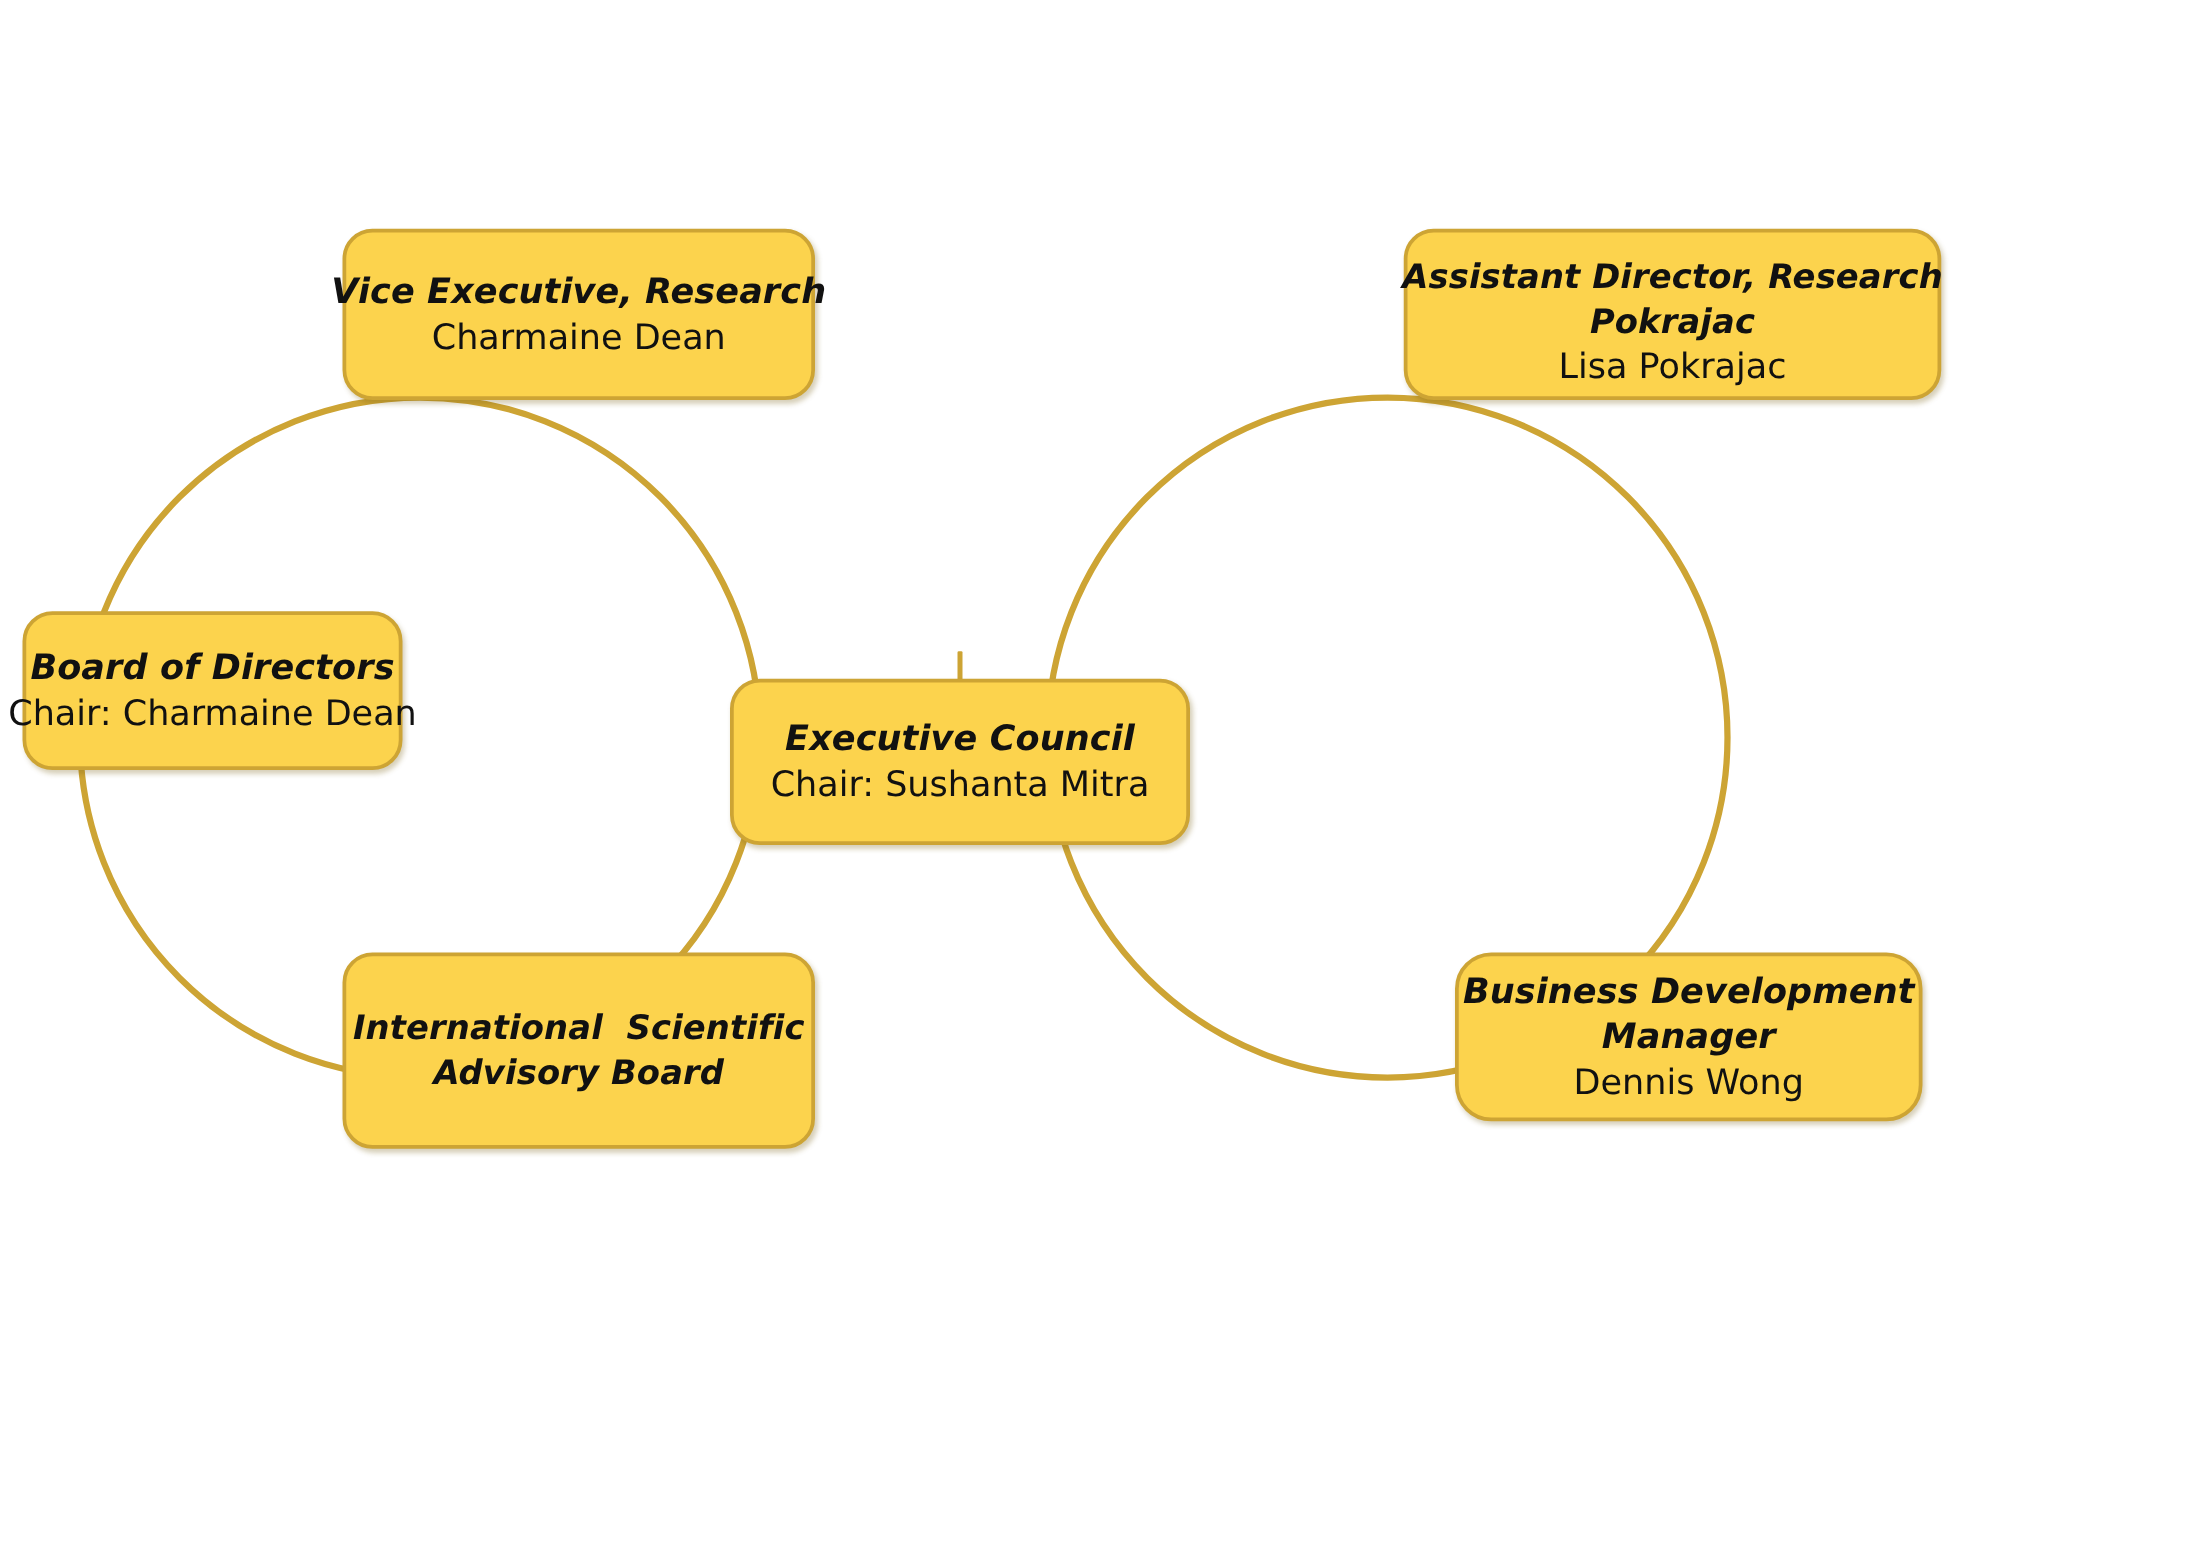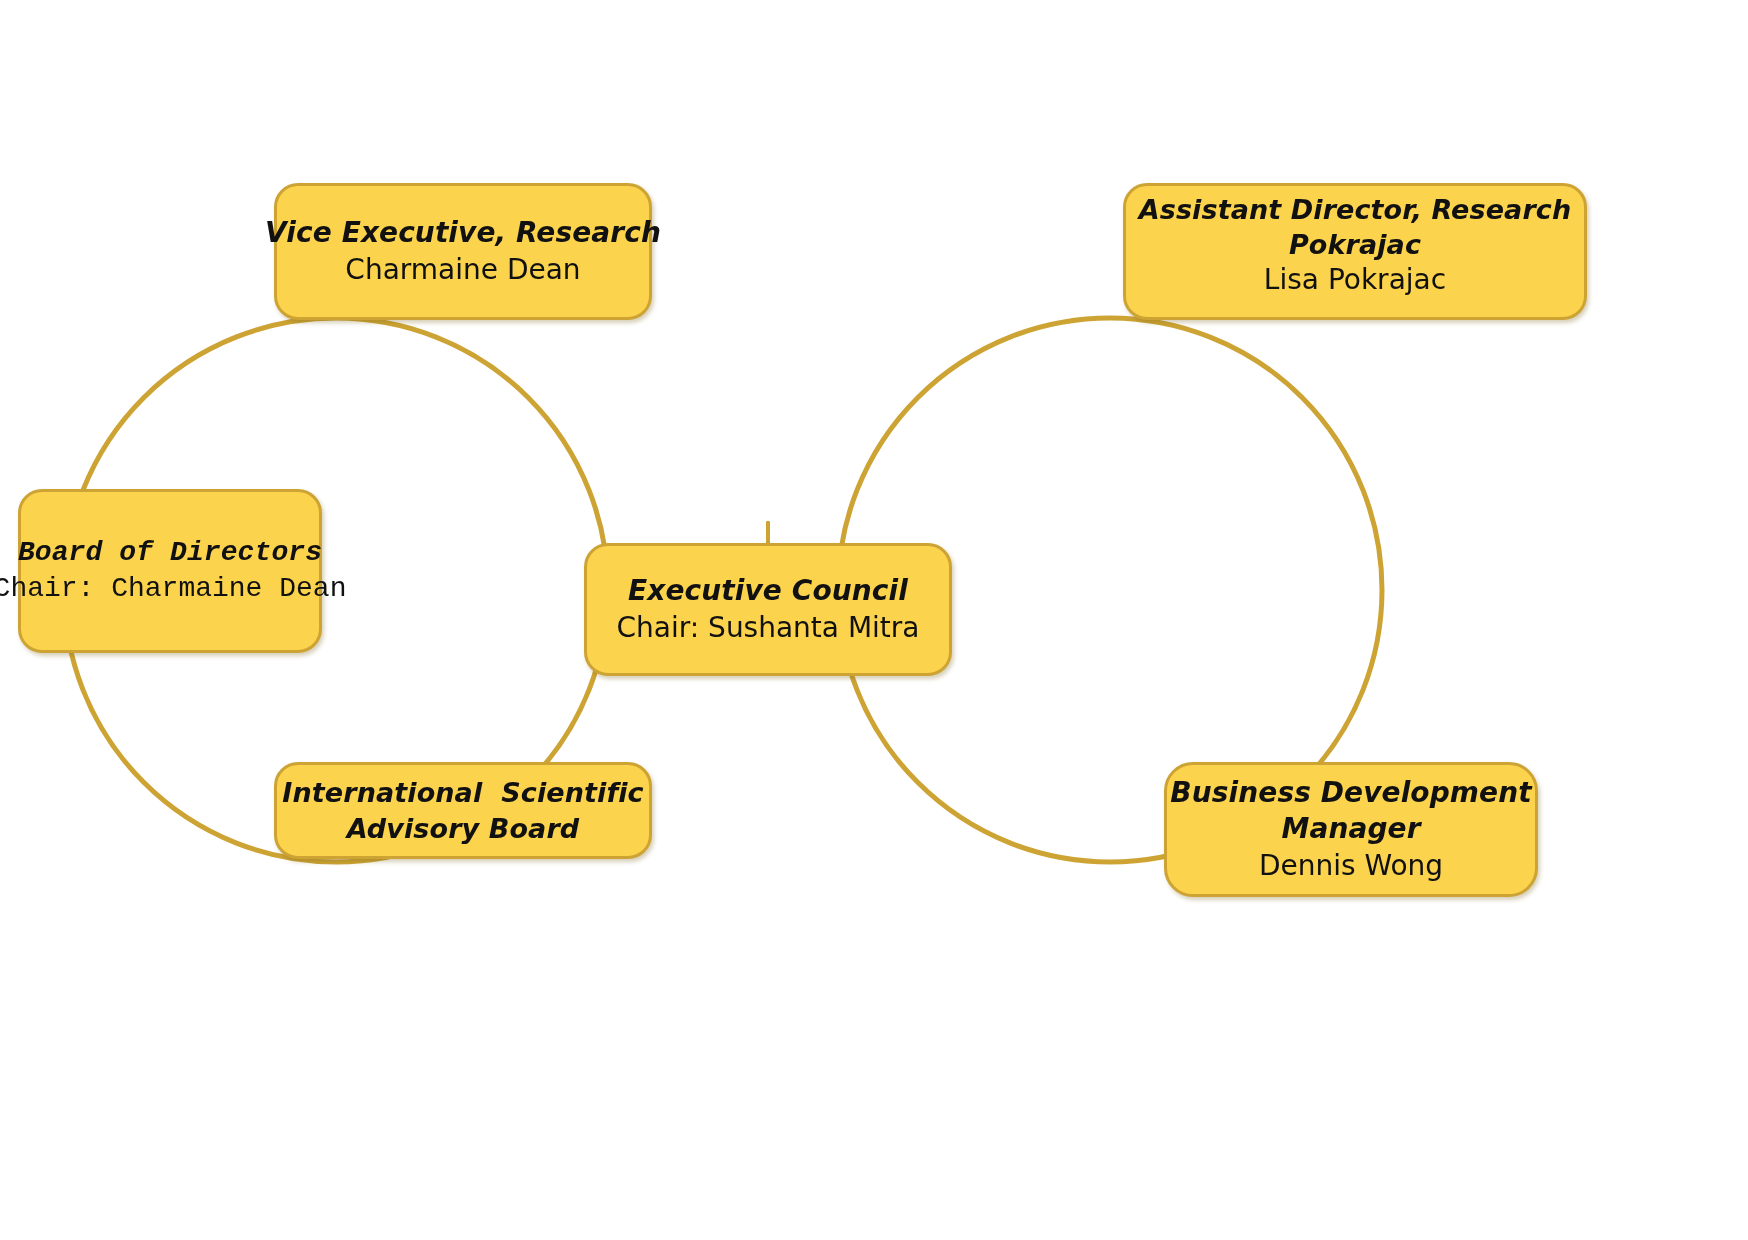--- a/index.html
+++ b/index.html
@@ -51,26 +51,26 @@
   .node .person {
     font-style: normal;
     font-weight: normal;
     font-size: 28px;
     line-height: 1.30;
     white-space: pre;
   }
 
   
   #node-vp-research      { left: 274px;  top: 183px;  width: 378px; height: 137px; }
-  #node-asst-director    { left: 1123px; top: 183px;  width: 464px; height: 137px;
-                           justify-content: flex-start; }
-  #node-board-directors  { left: 18px;   top: 489px;  width: 304px; height: 164px; font-family: Liberation Mono, monospace; }
+  #node-asst-director    { left: 1123px; top: 183px;  width: 430px; height: 137px;
+                           justify-content: flex-end; }
+  #node-board-directors  { left: 18px;   top: 489px;  width: 304px; height: 127px; }
   #node-exec-director    { left: 588px;  top: 393px;  width: 364px; height: 130px; }
   #node-exec-council     { left: 584px;  top: 543px;  width: 368px; height: 133px; }
-  #node-isab             { left: 274px;  top: 762px;  width: 378px; height: 97px; text-align: center; }
+  #node-isab             { left: 274px;  top: 762px;  width: 378px; height: 157px; text-align: center; }
   #node-bizdev           { left: 1164px; top: 762px;  width: 374px; height: 135px; border-radius: 29px; }
 
   #node-asst-director .title { font-size: 27px; }
   #node-isab .title { font-size: 27px; }
 
   .vlink {
     position: absolute;
     background: #CDA434;
     width: 4px;
     left: 766px;

